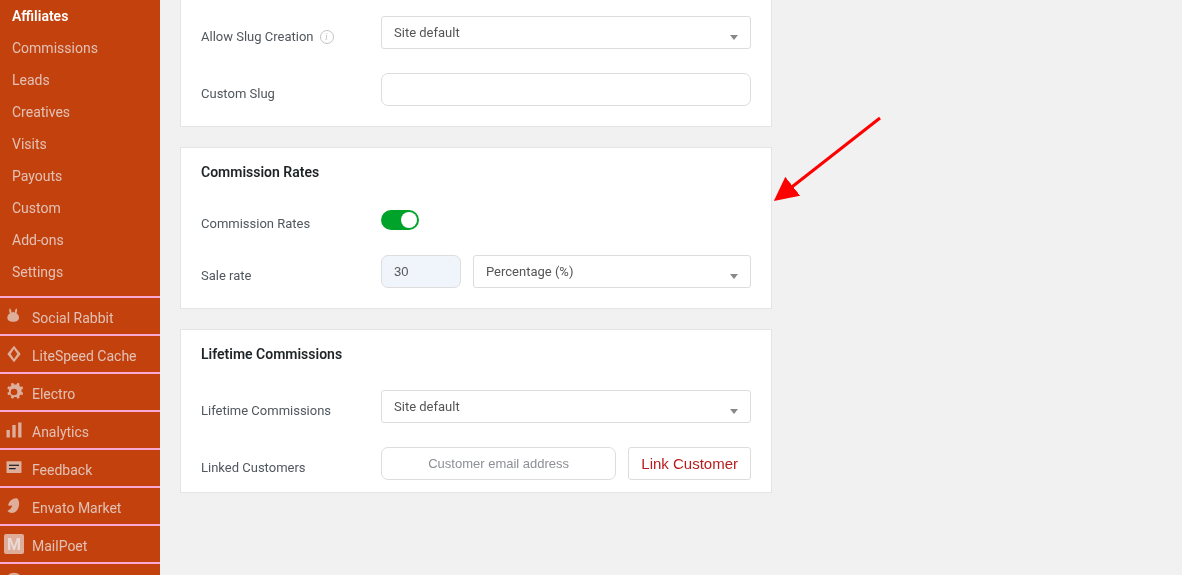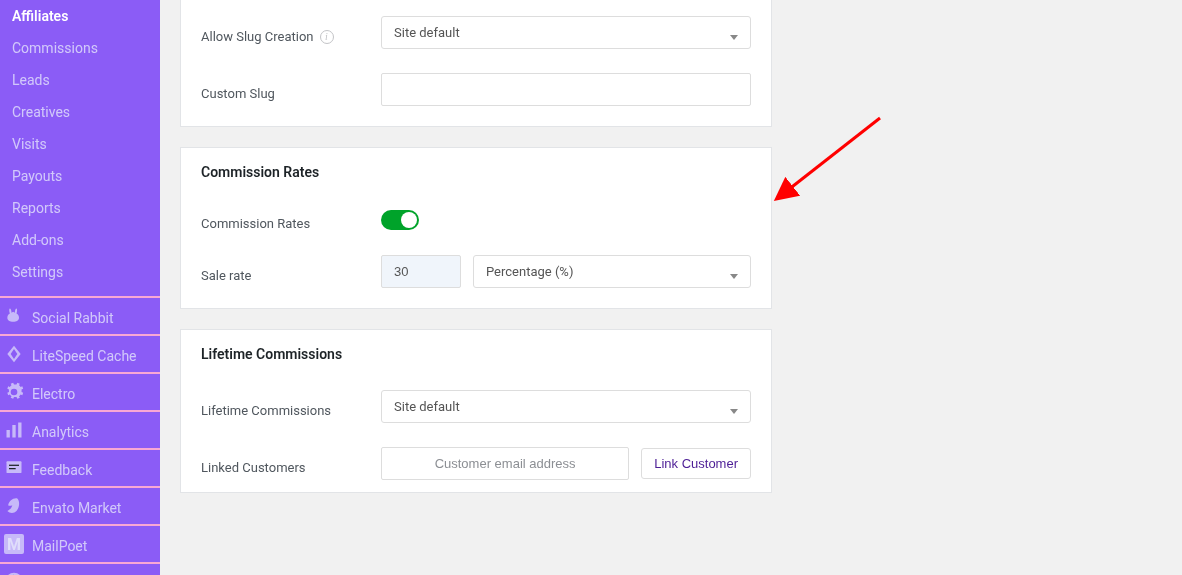--- a/index.html
+++ b/index.html
@@ -8,21 +8,21 @@
       background: #f1f1f1;
       font-size: 13px;
       color: #3c434a;
       display: flex;
       height: 575px;
       width: 1182px;
       overflow: hidden;
     }
     .sidebar {
       width: 160px;
-      background: #8b5cf6;
+      background: #c2410c;
       color: #f0f0f1;
       flex-shrink: 0;
     }
     .sidebar-item {
       padding: 8px 12px;
       font-size: 14px;
       color: rgba(240,246,252,0.7);
       cursor: pointer;
       display: flex;
       align-items: center;
@@ -121,21 +121,21 @@
       background: #fff;
       flex: 1;
     }
     .select-caret {
       border-left: 4px solid transparent;
       border-right: 4px solid transparent;
       border-top: 5px solid #888;
     }
     .text-input {
       border: 1px solid #ddd;
-      border-radius: 2px;
+      border-radius: 7px;
       padding: 8px 12px;
       font-size: 13px;
       width: 100%;
       background: #fff;
       color: #555;
     }
     .text-input.narrow {
       width: 80px;
       background: #f0f5fb;
       flex: none;
@@ -161,23 +161,23 @@
     }
     .toggle-text {
       font-size: 13px;
       color: #50575e;
     }
     .btn {
       border: 1px solid #ddd;
       background: #fff;
       padding: 7px 12px;
       border-radius: 3px;
-      font-size: 13px;
+      font-size: 15px;
       cursor: pointer;
-      color: #4c1d95;
+      color: #b91c1c;
     }
     .arrow-annotation {
       position: absolute;
       left: 770px;
       top: 108px;
       pointer-events: none;
     }
     .first-panel {
       margin-top: -5px;
       padding-top: 8px;
@@ -199,21 +199,21 @@
   <div class="sidebar-item">
       <span>Creatives</span>
     </div>
   <div class="sidebar-item">
       <span>Visits</span>
     </div>
   <div class="sidebar-item">
       <span>Payouts</span>
     </div>
   <div class="sidebar-item">
-      <span>Reports</span>
+      <span>Custom</span>
     </div>
   <div class="sidebar-item">
       <span>Add-ons</span>
     </div>
   <div class="sidebar-item">
       <span>Settings</span>
     </div>
 
   <div style="height:8px;"></div>
 

